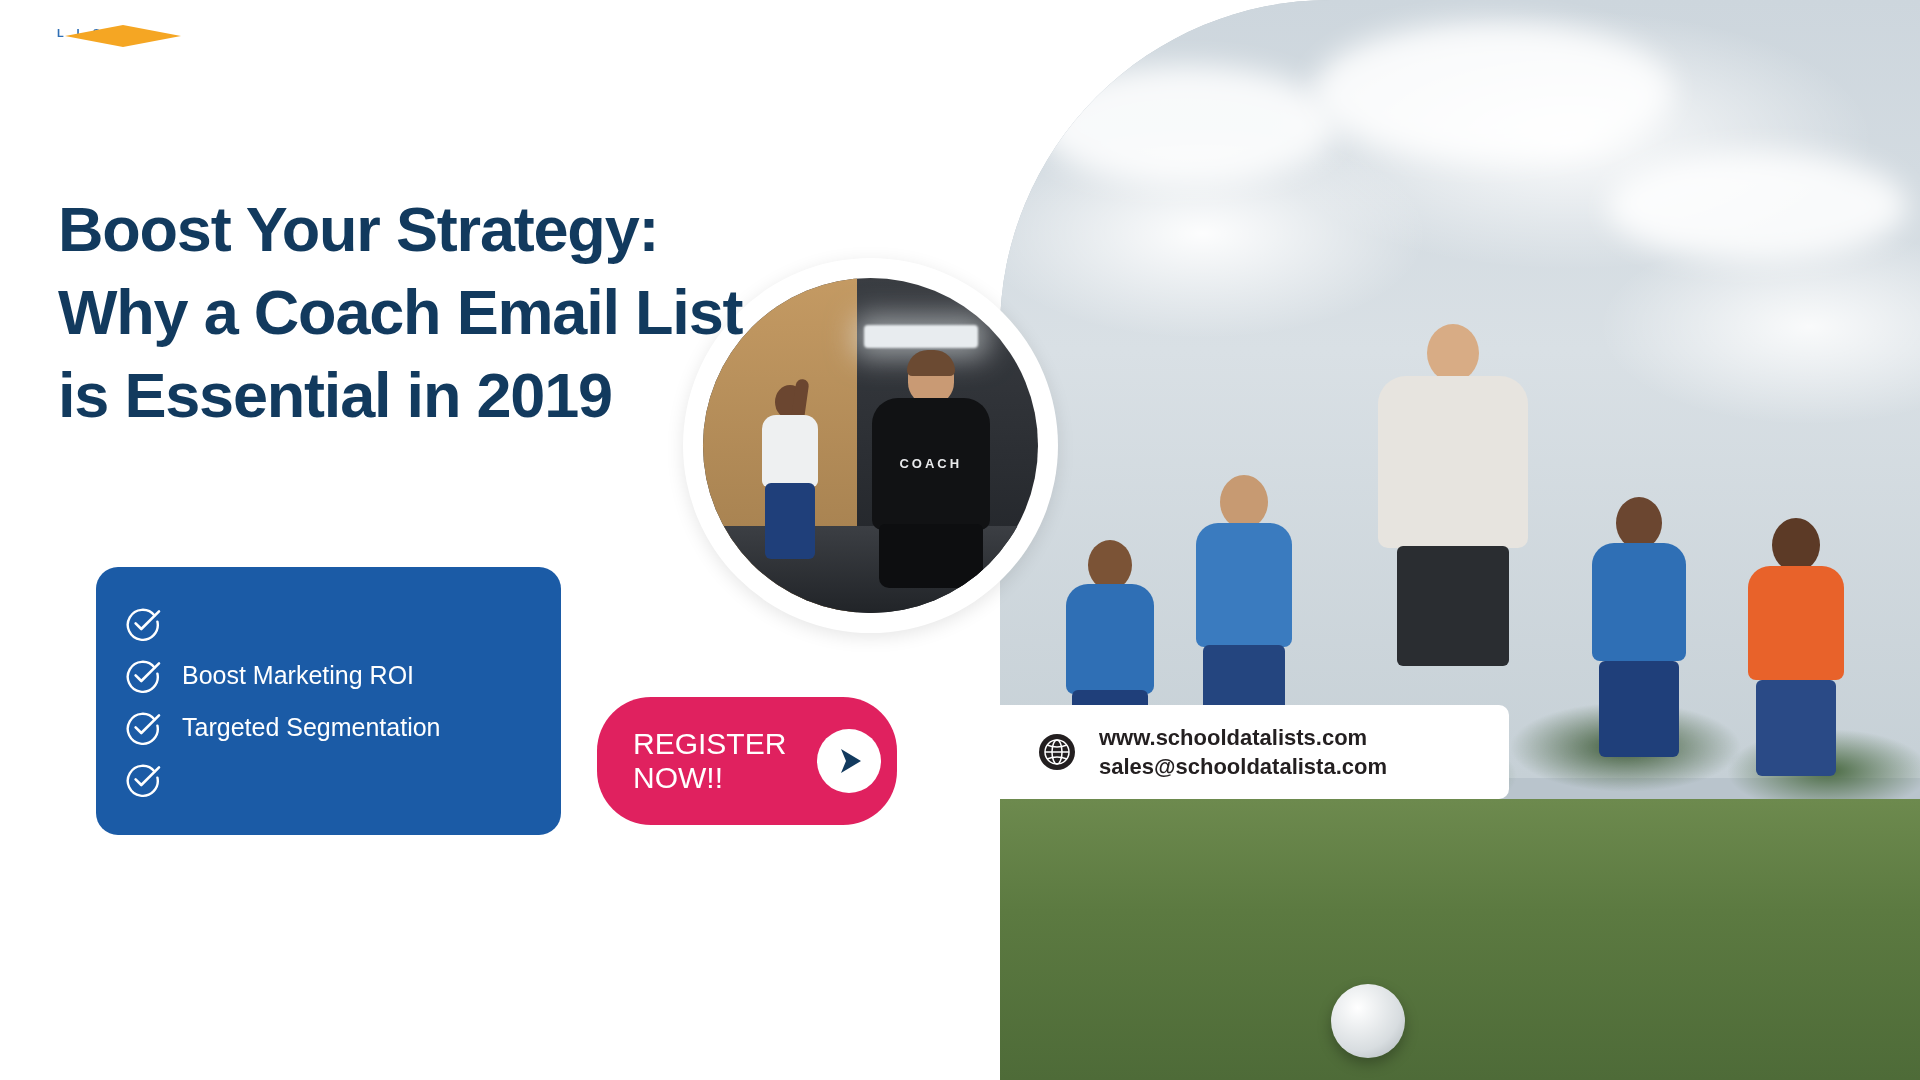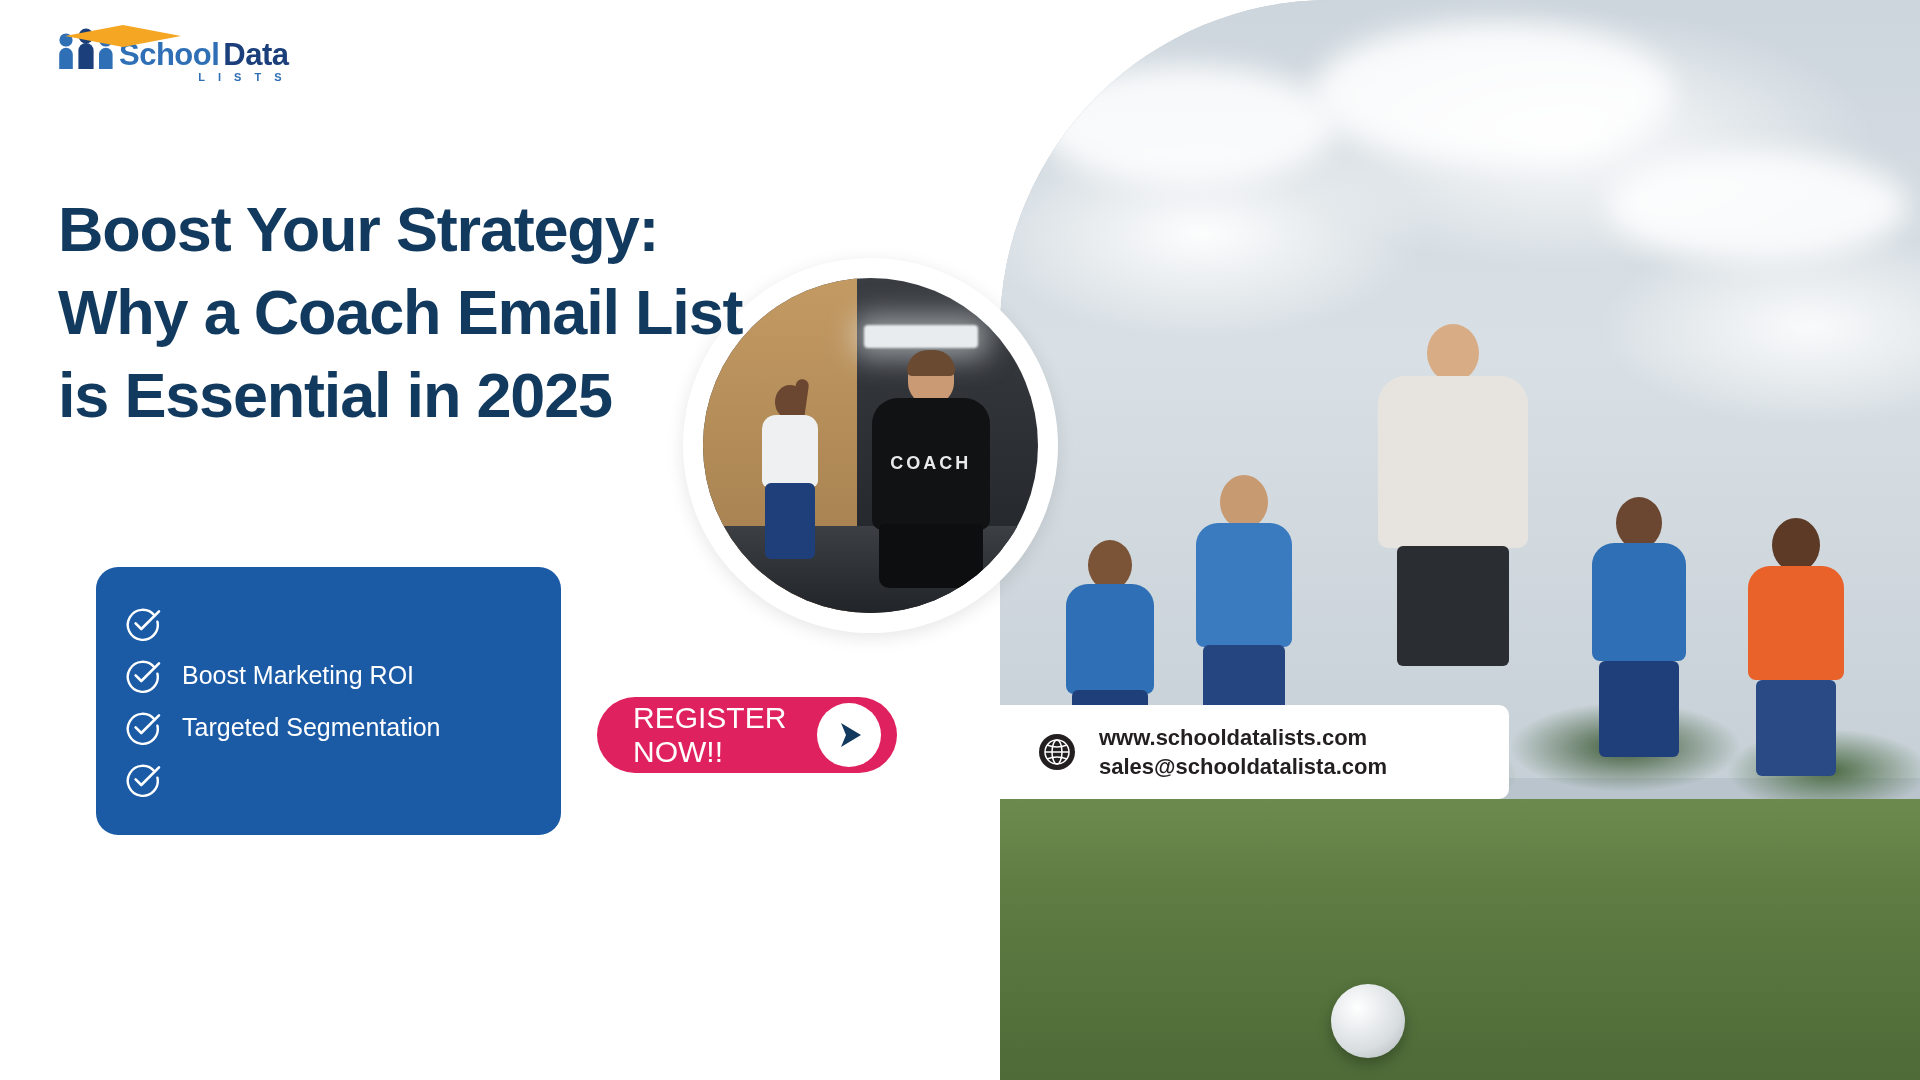--- a/index.html
+++ b/index.html
@@ -118,21 +118,21 @@
     width:48px; height:26px; border-radius:24px 24px 6px 6px;
     background:#6b4a32;
   }
   .cf-shirt {
     position:absolute; left:50%; transform:translateX(-50%); top:46px;
     width:118px; height:132px; border-radius:26px 26px 10px 10px;
     background:#111214;
     display:flex; align-items:center; justify-content:center;
   }
   .cf-text {
-    color:#e9eaec; font-size:18px; font-weight:700; letter-spacing:3px;
+    color:#e9eaec; font-size:13px; font-weight:700; letter-spacing:3px;
     font-family:"Liberation Sans", sans-serif;
   }
   .cf-shorts {
     position:absolute; left:50%; transform:translateX(-50%); top:172px;
     width:104px; height:64px; border-radius:6px 6px 10px 10px;
     background:#0d0e10;
   }
   .athlete {
     position:absolute; left:14%; bottom:6%; width:80px; height:62%;
   }
@@ -181,21 +181,21 @@
   .benefit-label {
     color:#ffffff; font-size:25px; font-weight:400;
     font-family:"Liberation Sans", sans-serif;
     white-space:nowrap;
   }
   .check-icon { flex:0 0 auto; width:38px; height:38px; display:block; }
 
   
   .cta {
     position:absolute; left:597px; top:697px;
-    width:300px; height:76px;
+    width:300px; height:128px;
     background:#e0215f;
     border-radius:54px;
     display:flex; align-items:center; justify-content:space-between;
     padding:0 16px 0 36px;
     z-index:12;
     cursor:pointer;
   }
   .cta-text {
     color:#ffffff; font-size:30px; font-weight:400; line-height:1.13;
     font-family:"Liberation Sans", sans-serif;
@@ -290,49 +290,29 @@
         <div class="cf-hair"></div>
         <div class="cf-shirt">
           <span class="cf-text">COACH</span>
         </div>
         <div class="cf-shorts"></div>
       </div>
     </div>
   </div>
 
   <div class="logo">
-    <div class="logo-row">
-      <div class="logo-people">
-        <svg width="58" height="44" viewBox="0 0 58 44" xmlns="http://www.w3.org/2000/svg" aria-hidden="true">
-          <g fill="#2f6fb5">
-            <circle cx="9" cy="14" r="6.6"></circle>
-            <path d="M2.2 43 V28.5 a6.8 6.8 0 0 1 6.8-6.8 a6.8 6.8 0 0 1 6.8 6.8 V43 Z"></path>
-          </g>
-          <g fill="#1b3f7a">
-            <circle cx="29" cy="10" r="7.4"></circle>
-            <path d="M21.4 43 V24.6 a7.6 7.6 0 0 1 7.6-7.6 a7.6 7.6 0 0 1 7.6 7.6 V43 Z"></path>
-          </g>
-          <g fill="#2f6fb5">
-            <circle cx="48.8" cy="14" r="6.6"></circle>
-            <path d="M42 43 V28.5 a6.8 6.8 0 0 1 6.8-6.8 a6.8 6.8 0 0 1 6.8 6.8 V43 Z"></path>
-          </g>
-        </svg>
-      </div>
-      <span class="logo-word lw-school">School</span>
-      <span class="logo-word lw-data">Data</span>
-    </div>
     <span class="logo-sub">L I S T S</span>
     <div class="logo-cap">
       <svg width="120" height="26" viewBox="0 0 120 26" xmlns="http://www.w3.org/2000/svg" aria-hidden="true">
         <path d="M60 1 L118 12 L60 23 L2 12 Z" fill="#f5a623"></path>
       </svg>
     </div>
   </div>
 
-  <h1 class="headline">Boost Your Strategy: Why a Coach Email List is Essential in 2025</h1>
+  <h1 class="headline">Boost Your Strategy: Why a Coach Email List is Essential in 2019</h1>
 
   <div class="benefits">
 
     <div class="benefit">
       <span class="check-icon">
         <svg width="38" height="38" viewBox="0 0 38 38" xmlns="http://www.w3.org/2000/svg" aria-hidden="true">
           <path d="M30.5 11.5 A 15 15 0 1 0 33.4 17.6" fill="none" stroke="#ffffff" stroke-width="2.4" stroke-linecap="round"></path>
           <path d="M11.6 19.3 L17.3 25 L35 7.4" fill="none" stroke="#ffffff" stroke-width="2.6" stroke-linecap="round" stroke-linejoin="round"></path>
         </svg>
       </span>

